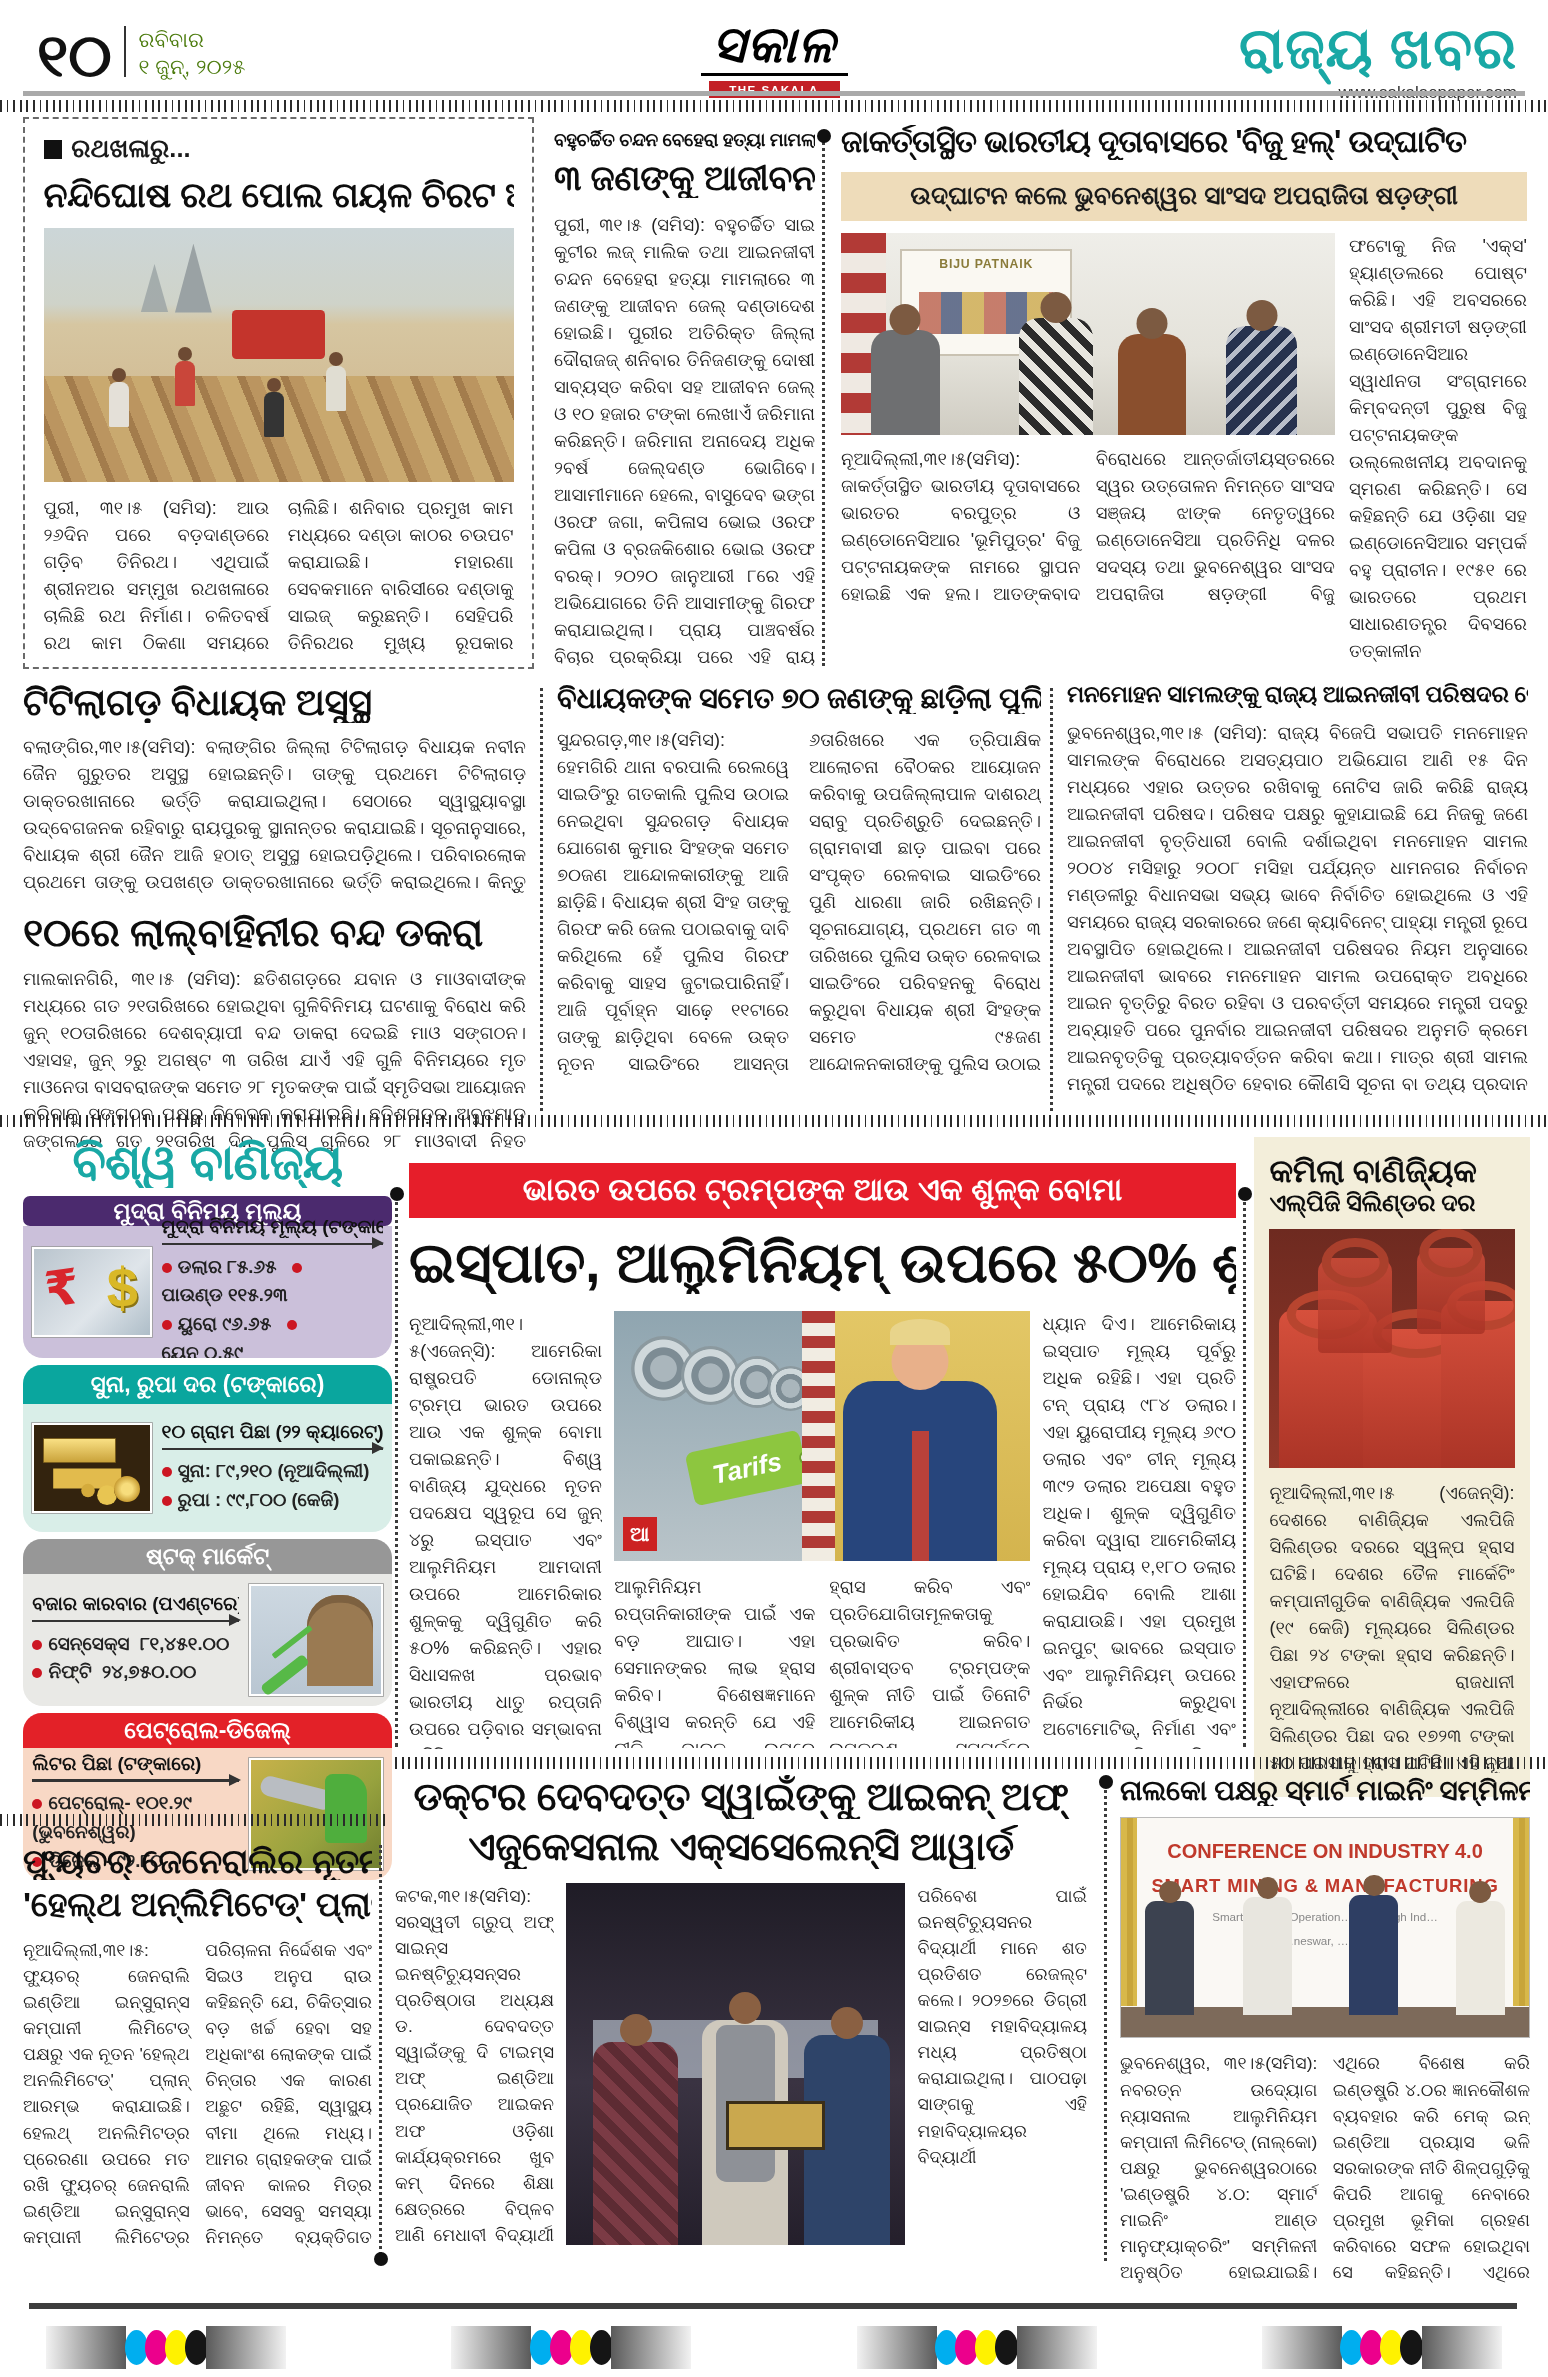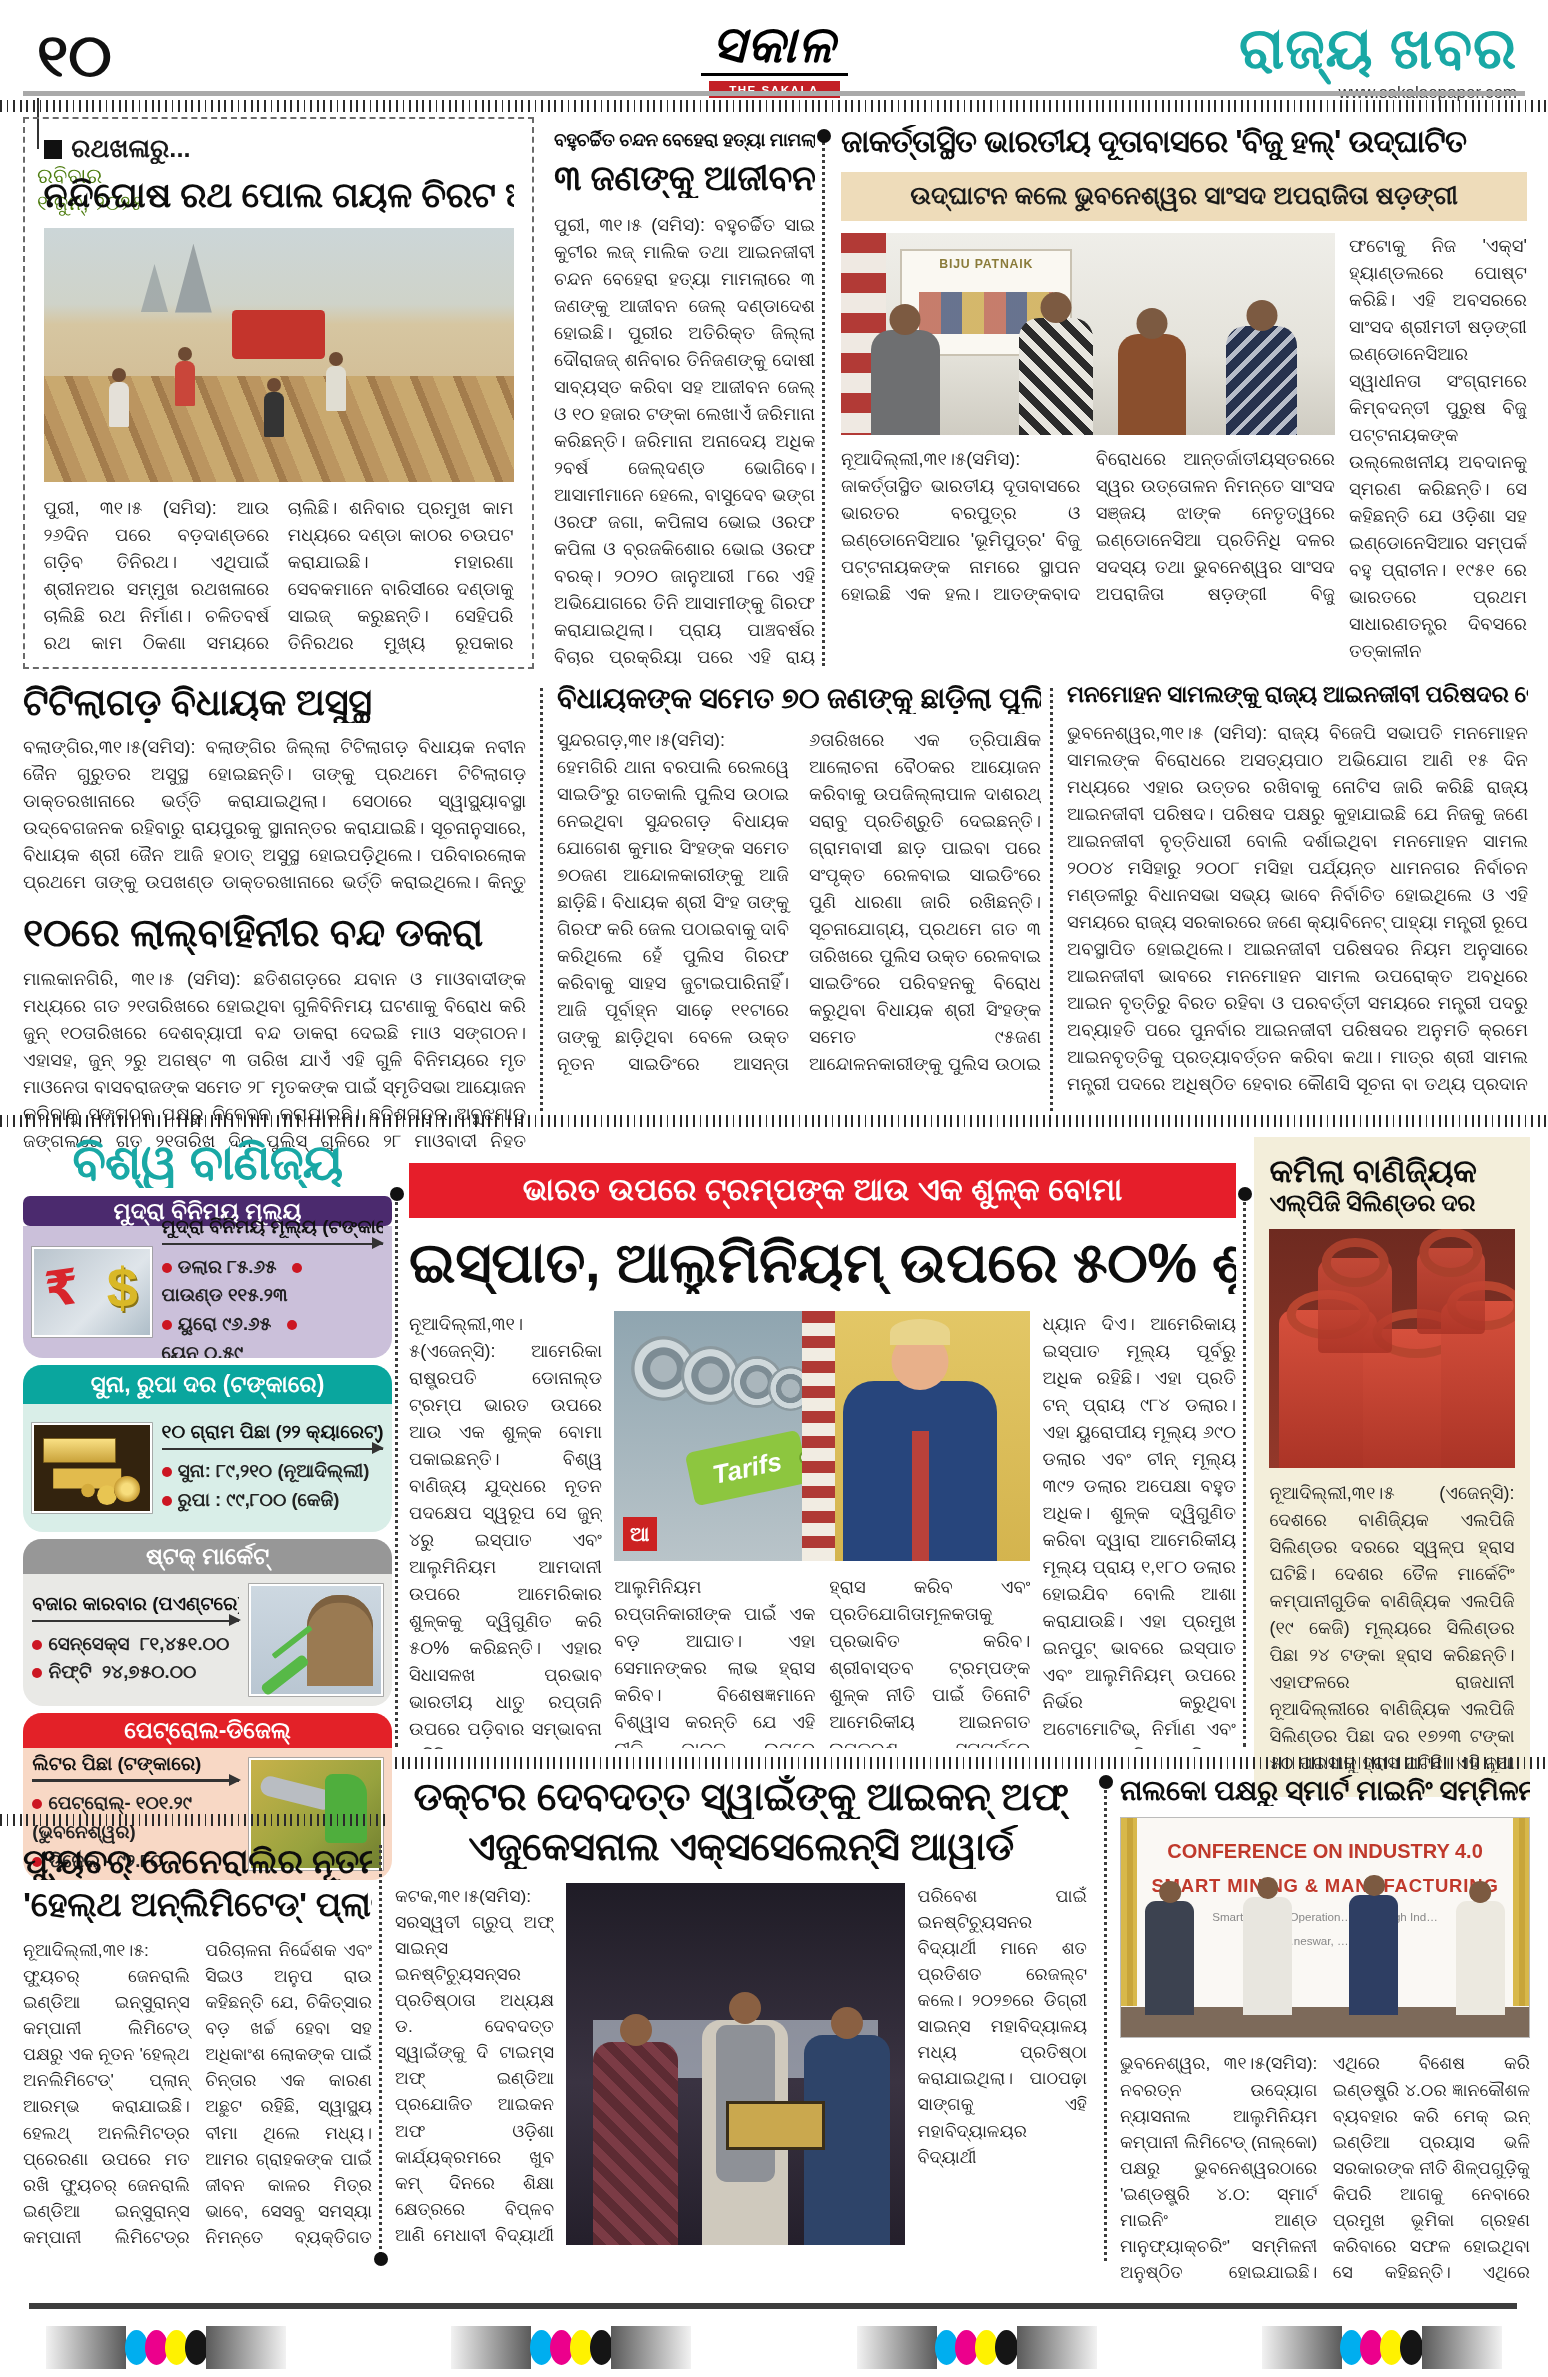--- a/index.html
+++ b/index.html
@@ -147,21 +147,21 @@
   .regbar .g2{width:80px;height:100%;background:linear-gradient(90deg,#5a5a5a,#f2f2f2);}
   .regdot{width:23px;height:35px;border-radius:50%;margin:0 -1.5px;}
   .rc{background:#00aeef;} .rm{background:#ec008c;} .ry{background:#fff200;} .rk{background:#151515;}
   .black-rule{background:#3d3d3d;height:6.2px;}
 </style>
 </head>
 <body>
 
 <div class="page">
 
-  <div class="abs" style="left:37px;top:26px;display:flex;gap:12.3px;align-items:flex-start;flex-direction:column;">
+  <div class="abs" style="left:37px;top:26px;display:flex;gap:12.3px;align-items:flex-start;">
     <div class="pageno">୧୦</div>
     <div class="hdr-divider"></div>
     <div class="hdr-date">
       <div>ରବିବାର</div>
       <div>୧ ଜୁନ୍, ୨୦୨୫</div>
     </div>
   </div>
 
   <div class="abs" style="left:0;top:19px;width:1548px;text-align:center;">
     <div class="masthead">ସକାଳ</div>

